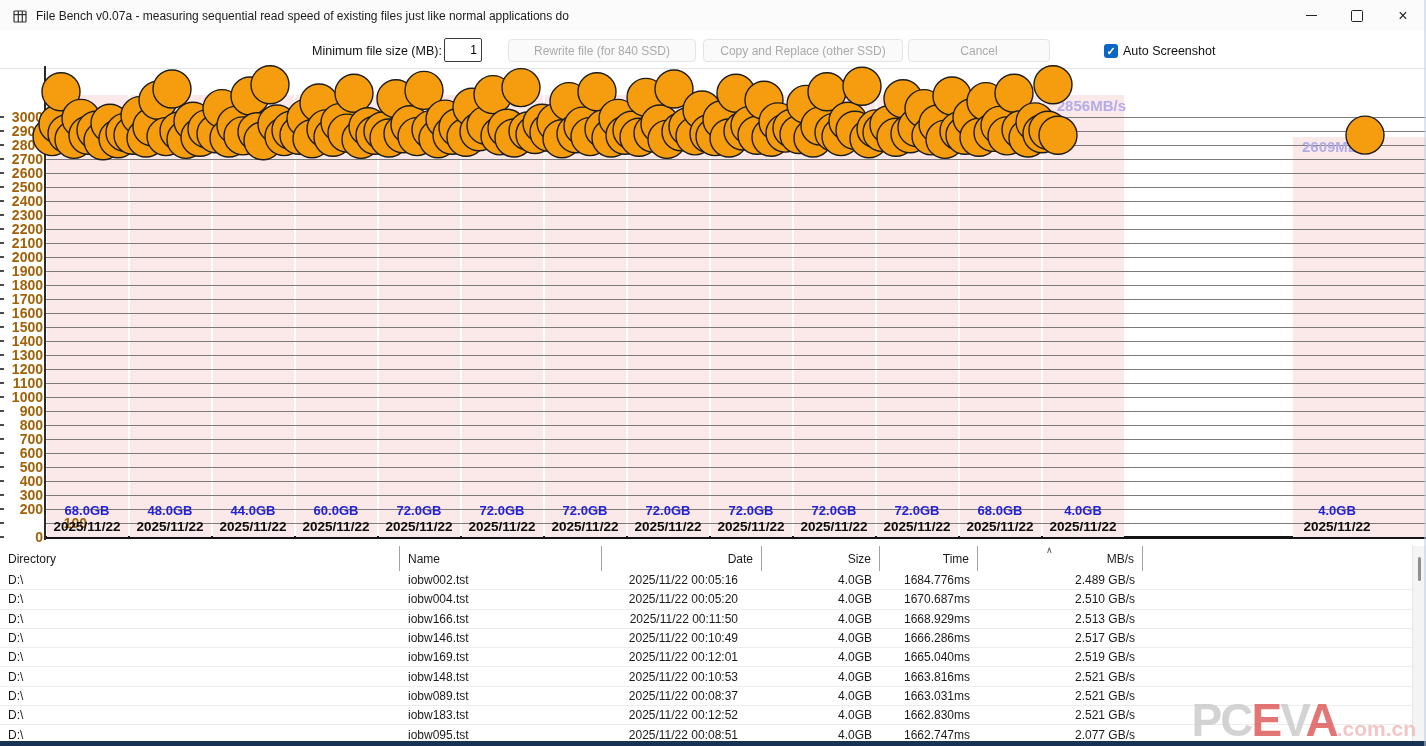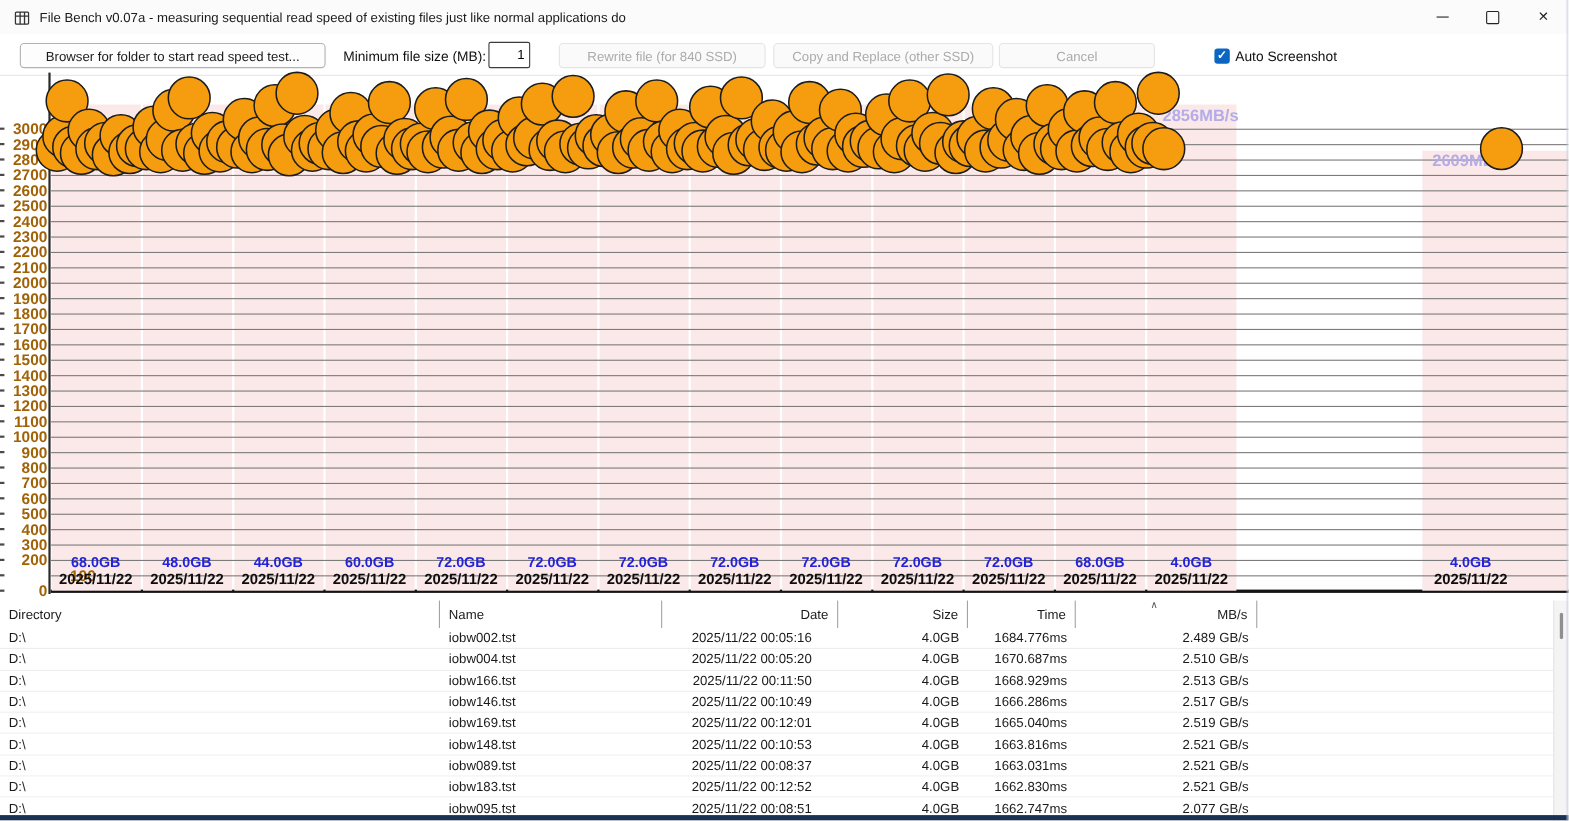--- a/index.html
+++ b/index.html
@@ -70,21 +70,20 @@
       <div class="wbtn">
           <span class="g-max"></span>
         </div>
       <div class="wbtn">
           <span class="g-close">×</span>
         </div>
     </div>
   </div>
 
   <div class="toolbar"></div>
-  <div class="btn" style="left:18px;width:278px;">Browser for folder to start read speed test...</div>
   <span class="tlabel" style="left:312px;">Minimum file size (MB):</span>
   <input class="tinput" value="1" style="">
   <div class="btn disabled" style="left:508px;width:188px;">Rewrite file (for 840 SSD)</div>
   <div class="btn disabled" style="left:703px;width:200px;">Copy and Replace (other SSD)</div>
   <div class="btn disabled" style="left:908px;width:142px;">Cancel</div>
   <div class="cbox"><span>✓</span></div>
   <span class="tlabel" style="left:1123px;">Auto Screenshot</span>
 
   <div id="chart">
     <div class="vaxis"></div>
@@ -457,16 +456,17 @@
         <div class="td" style="width: 202px; text-align: left; padding-left: 8px; padding-right: 0px; box-sizing: border-box;">iobw095.tst</div>
         <div class="td" style="width: 160px; text-align: right; padding-left: 0px; padding-right: 24px; box-sizing: border-box;">2025/11/22 00:08:51</div>
         <div class="td" style="width: 118px; text-align: right; padding-left: 0px; padding-right: 8px; box-sizing: border-box;">4.0GB</div>
         <div class="td" style="width: 98px; text-align: right; padding-left: 0px; padding-right: 8px; box-sizing: border-box;">1662.747ms</div>
         <div class="td" style="width: 165px; text-align: right; padding-left: 0px; padding-right: 8px; box-sizing: border-box;">2.077 GB/s</div>
       </div>
     </div>
   <div class="sbar"></div>
   <div class="sthumb"></div>
 
+  <div class="wmark"><span class="wm-gray">P</span><span class="wm-gray">C</span><span class="wm-red">E</span><span class="wm-gray">V</span><span class="wm-red">A</span><span class="wm-suffix">.com.cn</span></div>
   <div class="bottomedge"></div>
   <div class="rightedge"></div>
 
 </div>
 
 </body></html>

